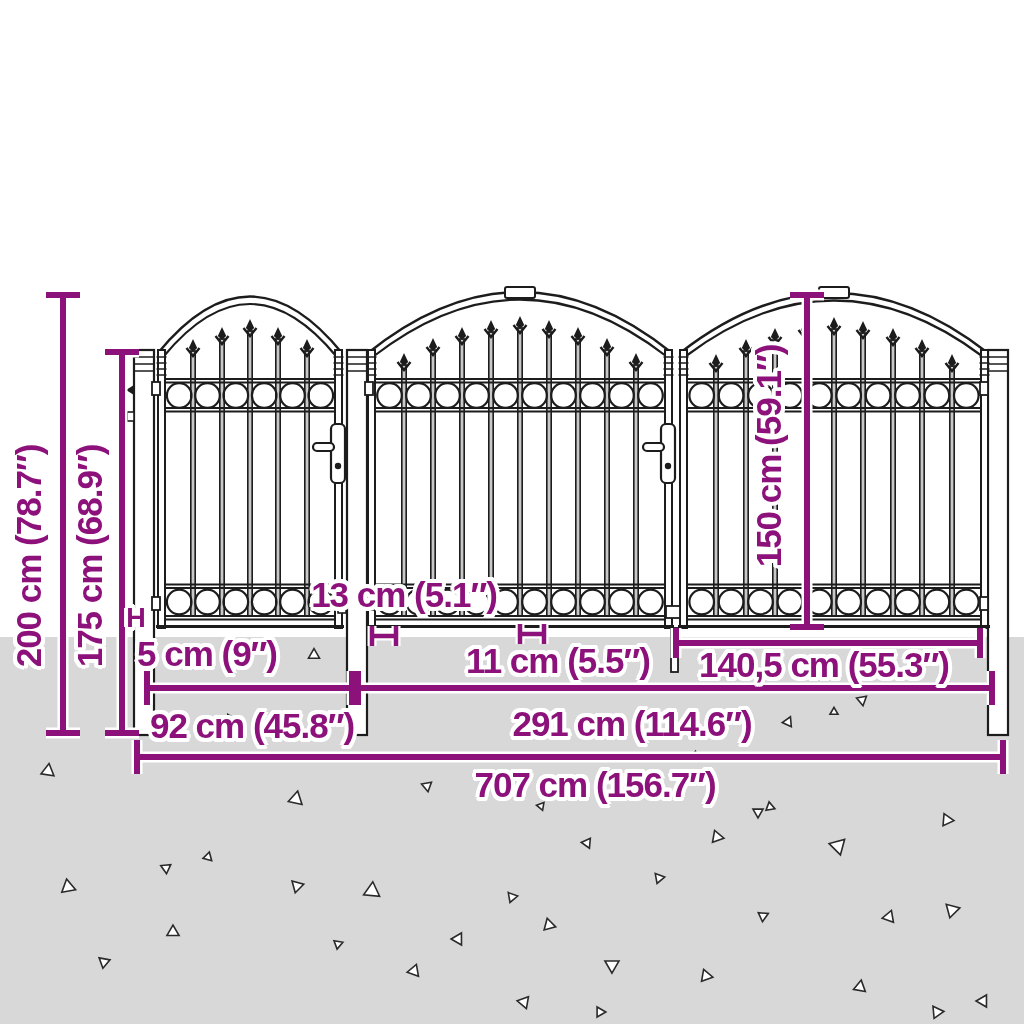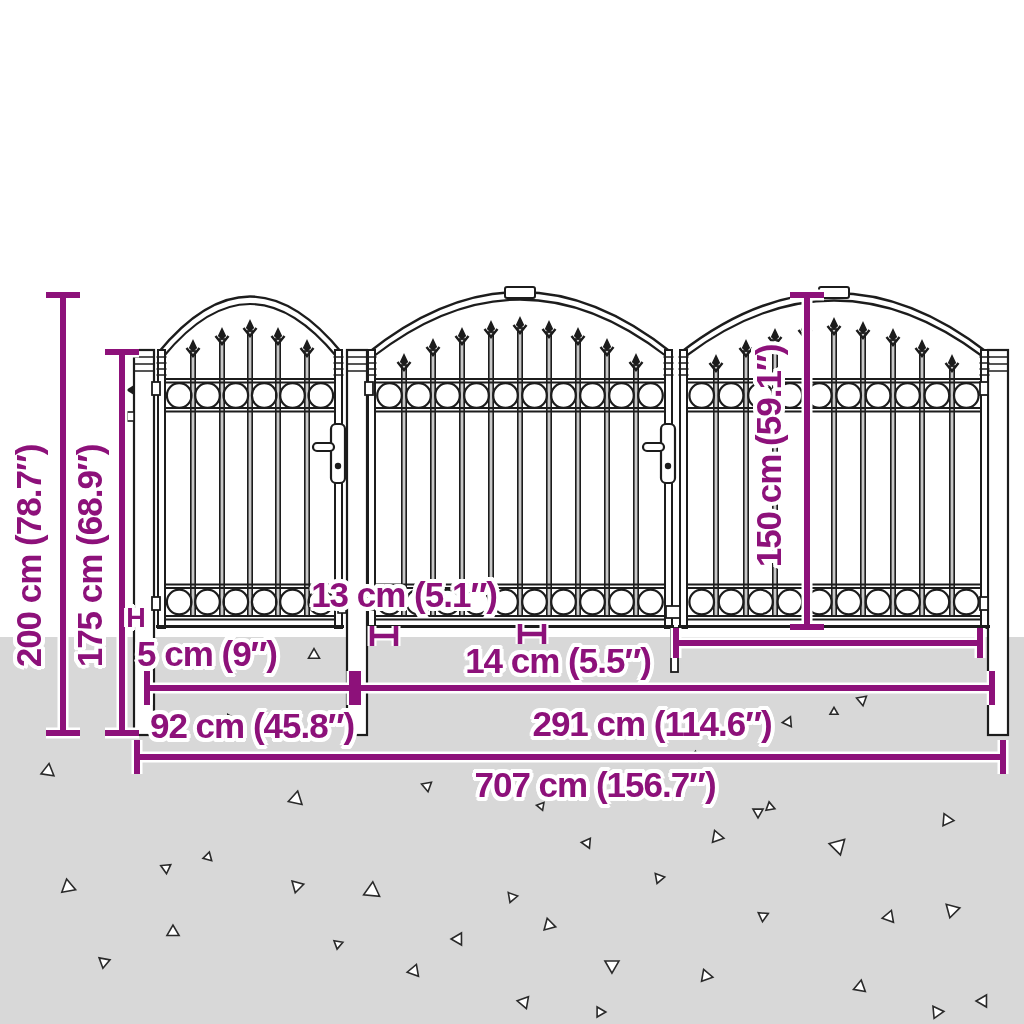--- a/index.html
+++ b/index.html
@@ -305,17 +305,18 @@
       <path d="M372,626 v20 M372,636 h24 M396,626 v20" fill="none" stroke="#8D117A" stroke-width="4.5"></path>
       <path d="M520,624 v20 M520,634 h24 M544,624 v20" fill="none" stroke="#8D117A" stroke-width="4.5"></path>
     </svg>
 
   <div class="dlabel rot" style="left:29px;top:556px">200 cm (78.7″)</div>
   <div class="dlabel rot" style="left:90px;top:556px">175 cm (68.9″)</div>
   <div class="dlabel rot" style="left:769px;top:456px">150 cm (59.1″)</div>
   <div class="dlabel small" style="left:136px;top:618px">H</div>
   <div class="dlabel" style="left:207px;top:654px">5 cm (9″)</div>
   <div class="dlabel" style="left:404px;top:595px">13 cm (5.1″)</div>
-  <div class="dlabel" style="left:558px;top:661px">14 cm (5.5″)</div>
+  <div class="dlabel" style="left:558px;top:661px">11 cm (5.5″)</div>
+  <div class="dlabel" style="left:824px;top:665px">140,5 cm (55.3″)</div>
   <div class="dlabel" style="left:252px;top:726px">92 cm (45.8″)</div>
-  <div class="dlabel" style="left:652px;top:724px">291 cm (114.6″)</div>
+  <div class="dlabel" style="left:632px;top:724px">291 cm (114.6″)</div>
   <div class="dlabel" style="left:595px;top:785px">707 cm (156.7″)</div>
 </div>
 
 </body></html>

